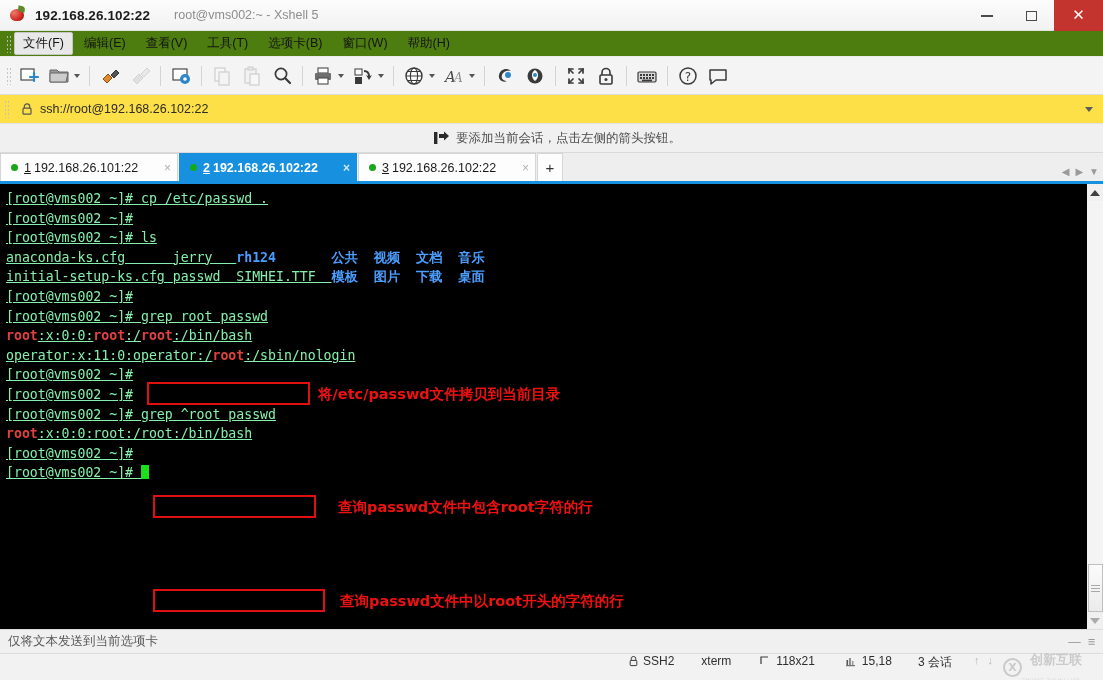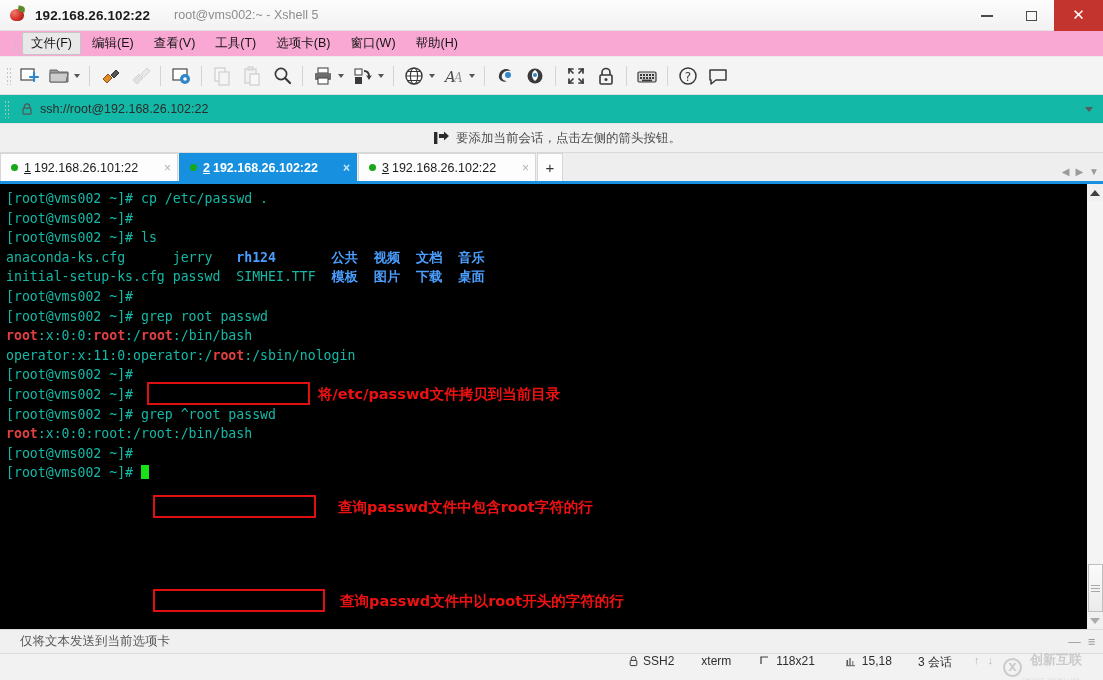--- a/index.html
+++ b/index.html
@@ -52,22 +52,22 @@
     background: transparent;
   }
   .win-btn.close { width: 49px; background: #c4342e; }
   .win-btn .min-g { width: 12px; height: 2px; background: #4a4a4a; }
   .win-btn .max-g { width: 11px; height: 10px; border: 1.6px solid #4a4a4a; }
   .win-btn .close-g { color: #fff; font-size: 15px; line-height: 1; font-family: "DejaVu Sans", sans-serif; }
 
   
   .menubar {
     height: 26px; display: flex; align-items: center;
-    background: #f9a8d4; flex: none;
-    padding-left: 14px;
+    background: #4d7c0f; flex: none;
+    padding-left: 6px;
     border-bottom: 1px solid #ececec;
   }
   .grip { width: 6px; height: 18px; margin-right: 2px;
     background-image: radial-gradient(#c0c0c0 40%, transparent 41%);
     background-size: 3px 4px; opacity:.9; flex:none; }
   .menu-item {
     font-size: 12.5px; color: #141414; padding: 3px 9px; margin-right: 2px;
     white-space: nowrap;
   }
   .menu-item.active {
@@ -83,21 +83,21 @@
   }
   .tb-item { display: flex; align-items: center; height: 30px; padding: 0 4px; }
   .tb-sep { width: 1px; height: 20px; background: #d4d4d4; margin: 0 5px; }
   .caret { width: 0; height: 0; border-left: 3.5px solid transparent;
     border-right: 3.5px solid transparent; border-top: 4px solid #555; margin-left: 4px; }
   .ico { width: 22px; height: 22px; position: relative; display:block; }
   .ico svg { display:block; }
 
   
   .addrbar {
-    height: 29px; background: #14b8a6; display: flex; align-items: center;
+    height: 29px; background: #fde047; display: flex; align-items: center;
     border-bottom: 1px solid #e4e4e4; flex: none; position: relative;
   }
   .addr-grip { margin-left: 4px; }
   .lock-ico { margin: 0 6px 0 8px; }
   .addr-text { font-size: 12.5px; color: #2b2b2b; }
   .addr-caret { position: absolute; right: 10px; width: 0; height: 0;
     border-left: 4px solid transparent; border-right: 4px solid transparent;
     border-top: 5px solid #5a5a5a; }
 
   
@@ -136,21 +136,21 @@
   
   .term-wrap { flex: 1; display: flex; position: relative; background: #000; min-height: 0; }
   .term {
     flex: 1; background: #000000; position: relative; overflow: hidden;
     font-family: "DejaVu Sans Mono", monospace;
     font-size: 13.2px; line-height: 19.6px;
     padding: 5px 0 0 6px;
     color: #d6d6d6;
   }
   .tline { white-space: pre; height: 19.6px; }
-  .c-white { color: #14b8a6; }
+  .c-white { color: #86efac; text-decoration: underline; }
   .c-blue  { color: #4a9eff; font-weight: bold; }
   .c-red   { color: #e04040; font-weight: bold; }
   .cursor { display:inline-block; width: 8px; height: 14px; background: #19e019; vertical-align: -2px; }
 
   
   .ann-box {
     position: absolute; border: 2.5px solid #e01010;
     pointer-events: none;
   }
   .ann-txt {
@@ -174,21 +174,21 @@
     background: linear-gradient(#fbfbfb,#ebebeb); border: 1px solid #bfbfbf;
     display:flex; align-items:center; justify-content:center;
   }
   .ts-grip { width: 9px; height: 7px;
     background-image: linear-gradient(#a8a8a8 1px, transparent 1px);
     background-size: 9px 3px; }
 
   
   .statusmsg {
     height: 24px; background: #f0f0f0; display: flex; align-items: center;
-    font-size: 12.5px; color: #585858; padding-left: 20px; flex: none;
+    font-size: 12.5px; color: #585858; padding-left: 8px; flex: none;
     border-top: 1px solid #dcdcdc;
     position: relative;
   }
   .statusmsg .right-g { position:absolute; right: 8px; display:flex; align-items:center; gap:7px; color:#9a9a9a; }
   .statusbar {
     height: 27px; background: #f2f2f2; border-top: 1px solid #dcdcdc;
     display: flex; align-items: flex-start; flex: none; position: relative; padding-left: 8px;
   }
   .sb-cell { display: flex; align-items: center; font-size: 12px; color: #2e2e2e; }
   .sb-ssh { margin-left: 620px; }

